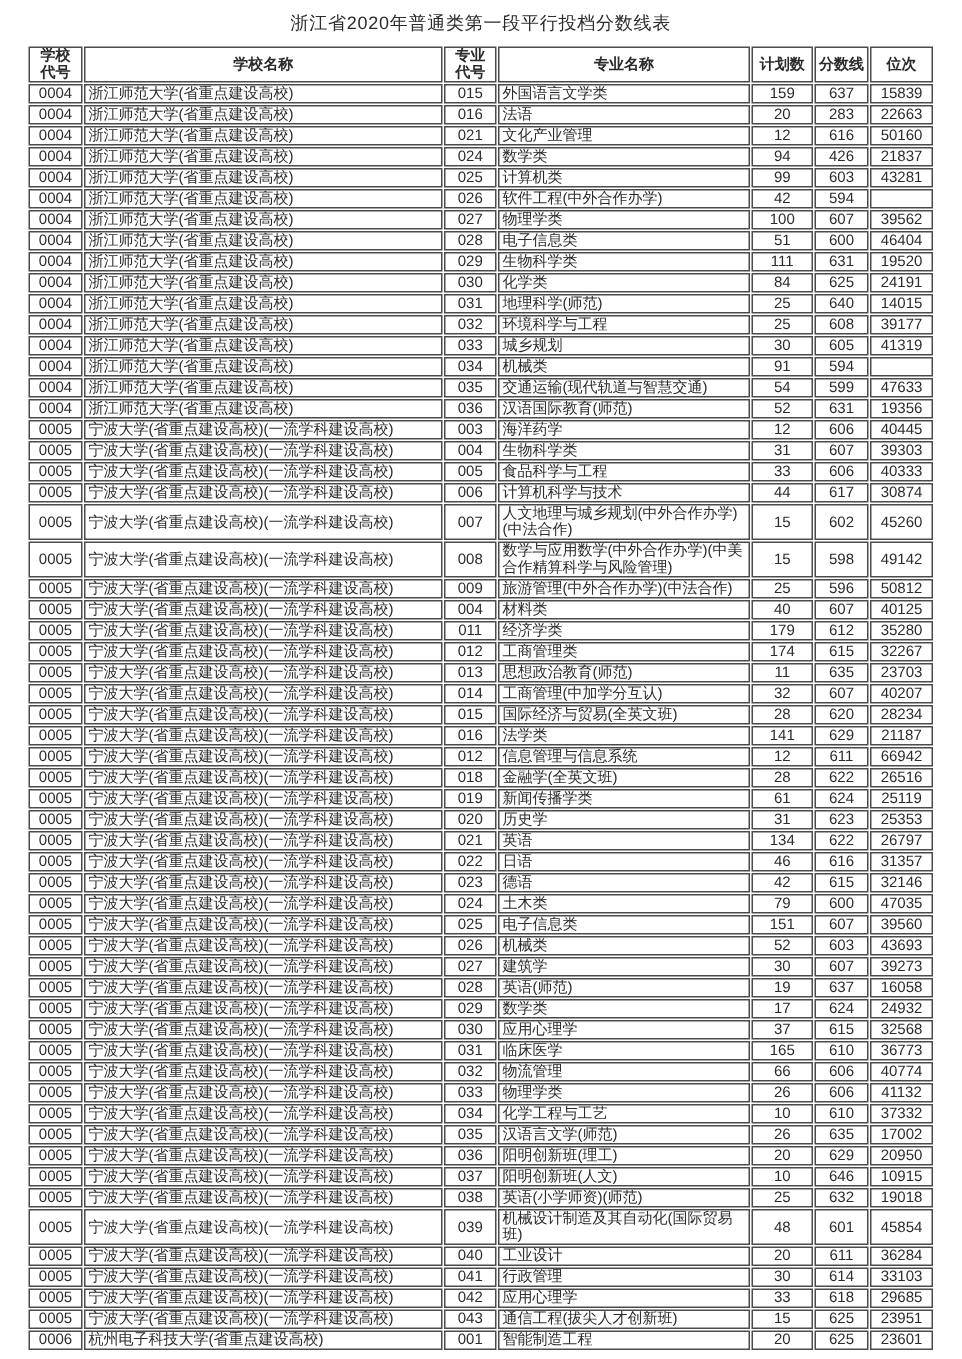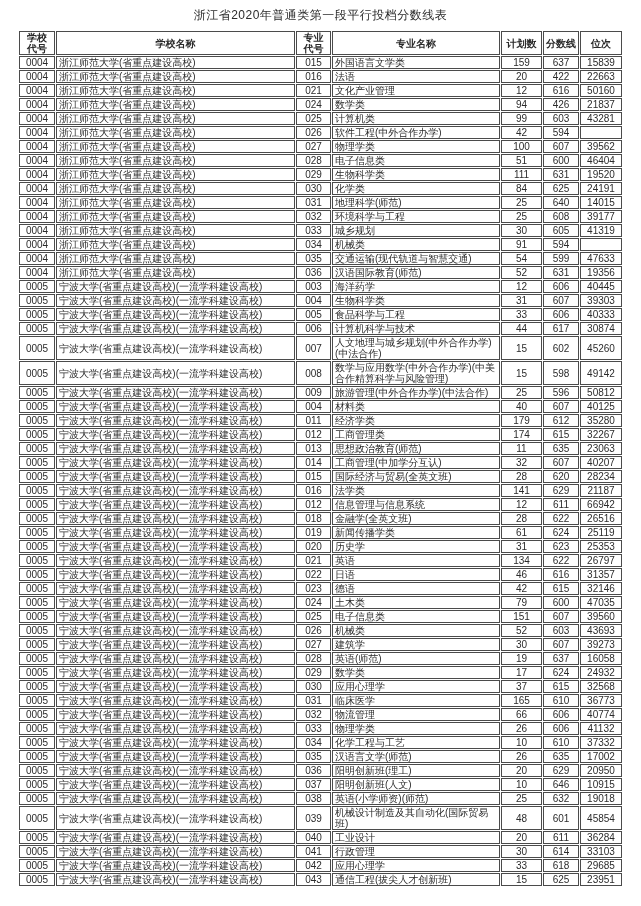--- a/index.html
+++ b/index.html
@@ -98,21 +98,21 @@
           <td class="ac">159</td>
           <td class="ac">637</td>
           <td class="ac">15839</td>
         </tr>
         <tr>
           <td class="ac">0004</td>
           <td class="al">浙江师范大学(省重点建设高校)</td>
           <td class="ac">016</td>
           <td class="al">法语</td>
           <td class="ac">20</td>
-          <td class="ac">422</td>
+          <td class="ac">283</td>
           <td class="ac">22663</td>
         </tr>
         <tr>
           <td class="ac">0004</td>
           <td class="al">浙江师范大学(省重点建设高校)</td>
           <td class="ac">021</td>
           <td class="al">文化产业管理</td>
           <td class="ac">12</td>
           <td class="ac">616</td>
           <td class="ac">50160</td>
@@ -324,21 +324,21 @@
           <td class="ac">615</td>
           <td class="ac">32267</td>
         </tr>
         <tr>
           <td class="ac">0005</td>
           <td class="al">宁波大学(省重点建设高校)(一流学科建设高校)</td>
           <td class="ac">013</td>
           <td class="al">思想政治教育(师范)</td>
           <td class="ac">11</td>
           <td class="ac">635</td>
-          <td class="ac">23063</td>
+          <td class="ac">23703</td>
         </tr>
         <tr>
           <td class="ac">0005</td>
           <td class="al">宁波大学(省重点建设高校)(一流学科建设高校)</td>
           <td class="ac">014</td>
           <td class="al">工商管理(中加学分互认)</td>
           <td class="ac">32</td>
           <td class="ac">607</td>
           <td class="ac">40207</td>
         </tr>
@@ -595,17 +595,26 @@
           <td class="ac">29685</td>
         </tr>
         <tr>
           <td class="ac">0005</td>
           <td class="al">宁波大学(省重点建设高校)(一流学科建设高校)</td>
           <td class="ac">043</td>
           <td class="al">通信工程(拔尖人才创新班)</td>
           <td class="ac">15</td>
           <td class="ac">625</td>
           <td class="ac">23951</td>
+        </tr>
+        <tr>
+          <td class="ac">0006</td>
+          <td class="al">杭州电子科技大学(省重点建设高校)</td>
+          <td class="ac">001</td>
+          <td class="al">智能制造工程</td>
+          <td class="ac">20</td>
+          <td class="ac">625</td>
+          <td class="ac">23601</td>
         </tr>
       </tbody>
   </table>
 
 </div>
 
 </body></html>

